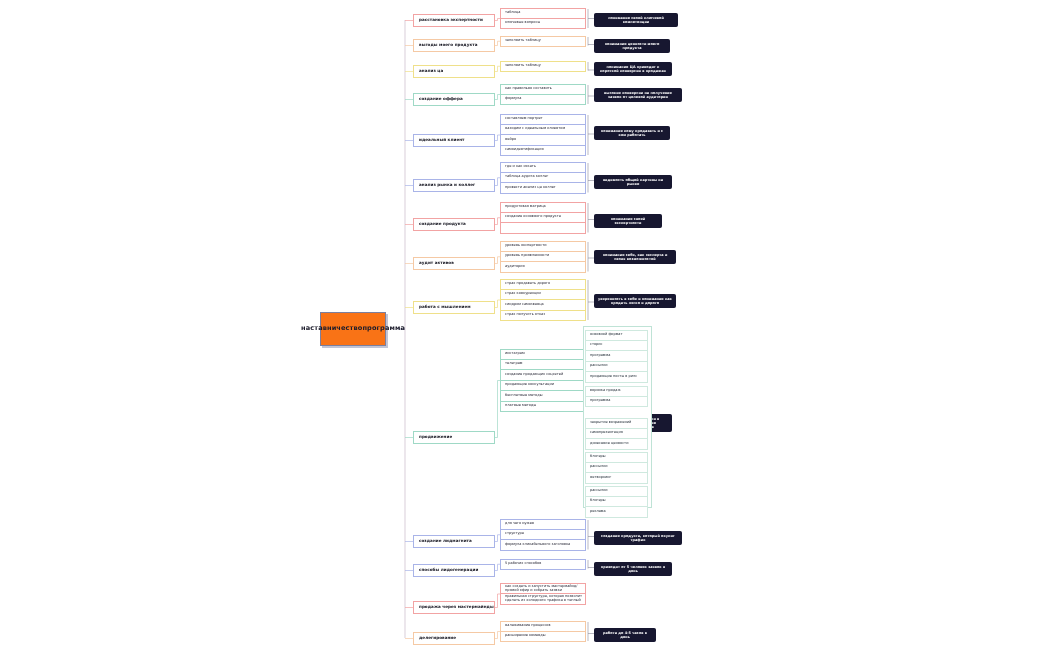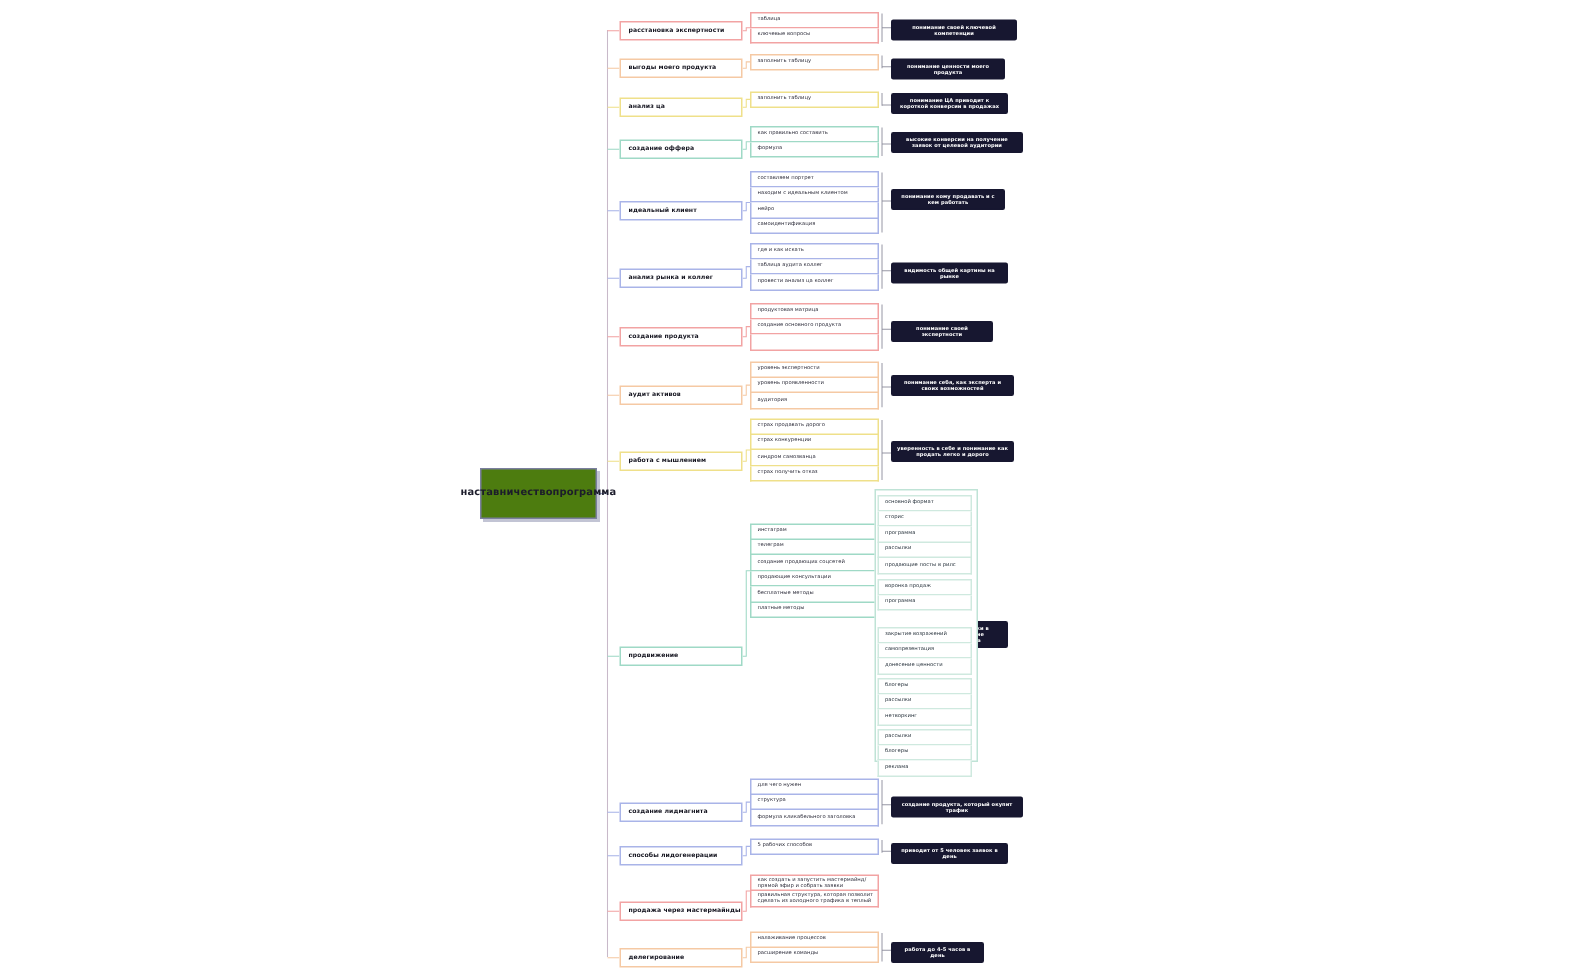--- a/index.html
+++ b/index.html
@@ -7,22 +7,22 @@
   body{
     width:1050px;height:650px;overflow:hidden;position:relative;
     font-family:"DejaVu Sans","Liberation Sans",sans-serif;
     -webkit-font-smoothing:antialiased;
   }
   #canvas{position:absolute;left:0;top:0;width:1050px;height:650px;}
   svg#wires{position:absolute;left:0;top:0;width:1050px;height:650px;pointer-events:none;}
 
   
   .root{
-    position:absolute;left:320px;top:312px;width:78px;height:34px;
-    border:1px solid #7b7f9e;background:#4d7c0f;
+    position:absolute;left:320px;top:312px;width:66px;height:34px;
+    border:1px solid #7b7f9e;background:#f97316;
     box-shadow:2px 2px 0 rgba(120,124,160,.45);
     display:flex;align-items:center;justify-content:center;text-align:center;
     font-size:6.6px;line-height:1.45;color:#1c1c2b;font-weight:700;letter-spacing:.1px;
     padding:2px 3px;box-sizing:border-box;
   }
   .root span{display:block;}
 
   
   .topic{
     position:absolute;height:13px;width:82px;box-sizing:border-box;

